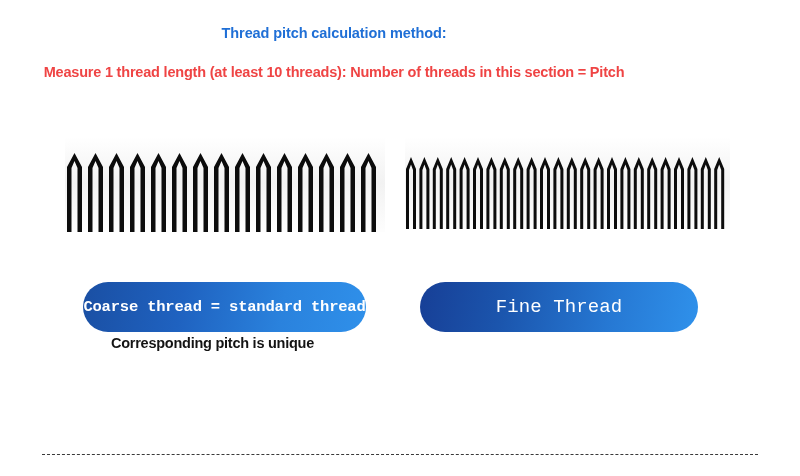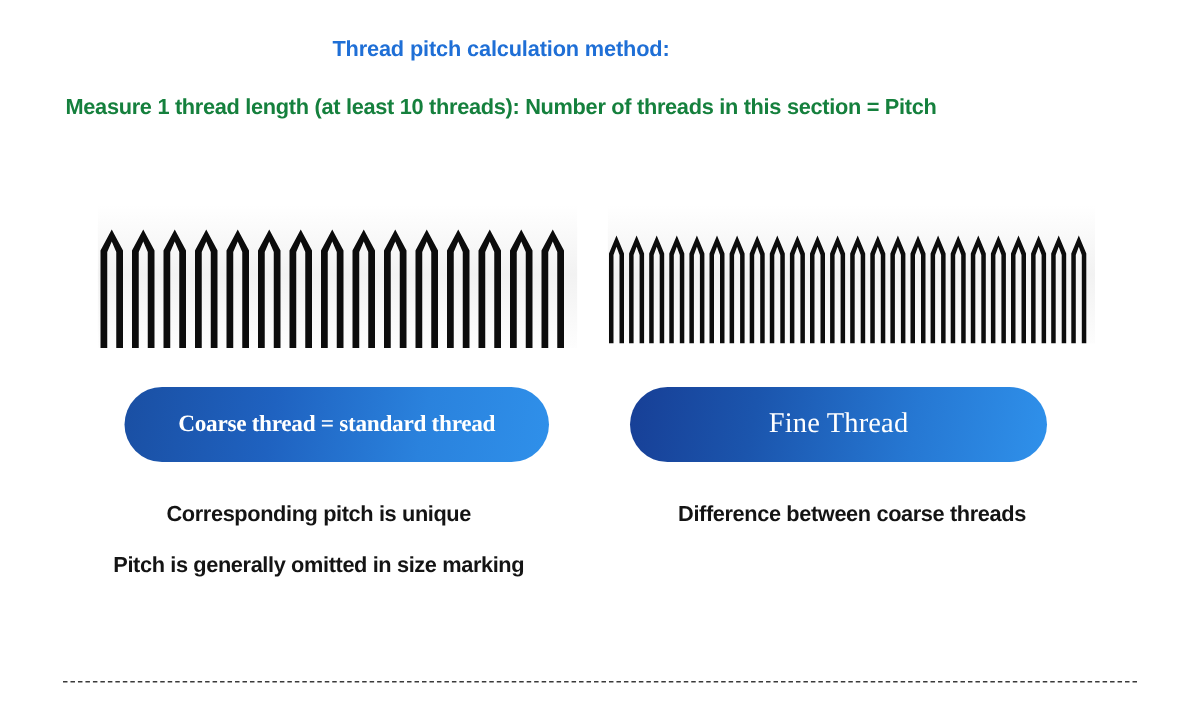--- a/index.html
+++ b/index.html
@@ -28,21 +28,21 @@
     font-size: 14.5px;
     font-weight: bold;
     color: #1f6fd6;
     letter-spacing: -0.1px;
     line-height: 1.2;
   }
   .heading-sub {
     margin-top: 22px;
     font-size: 14.5px;
     font-weight: bold;
-    color: #15803d;
+    color: #ef4444;
     letter-spacing: -0.2px;
     line-height: 1.2;
   }
 
   
   .threads-row {
     position: absolute;
     left: 0;
     top: 137px;
     width: 800px;
@@ -62,23 +62,24 @@
   
   .btn {
     position: absolute;
     border: none;
     border-radius: 40px;
     color: #ffffff;
     text-align: center;
     display: flex;
     align-items: center;
     justify-content: center;
-    font-family: Liberation Serif, serif;
+    font-family: Liberation Mono, monospace;
     cursor: pointer;
     padding: 0;
+    margin-top: 24px;
   }
   .btn-coarse {
     left: 83px;
     top: 258px;
     width: 283px;
     height: 50px;
     font-size: 15.5px;
     font-weight: bold;
     letter-spacing: -0.2px;
     background: linear-gradient(100deg, #1a4fa3 0%, #1f62c0 35%, #2a82dd 70%, #2f90ea 100%);
@@ -217,20 +218,18 @@
 
 </div>
 
 <button class="btn btn-coarse">Coarse thread = standard thread</button>
 
 <button class="btn btn-fine">Fine Thread</button>
 
 <div class="captions">
   <div class="cap-col left">
     <div class="cap-line">Corresponding pitch is unique</div>
-    <div class="cap-line">Pitch is generally omitted in size marking</div>
   </div>
   <div class="cap-col right">
-    <div class="cap-line">Difference between coarse threads</div>
   </div>
 </div>
 
 <div class="divider"></div>
 
 </body></html>

